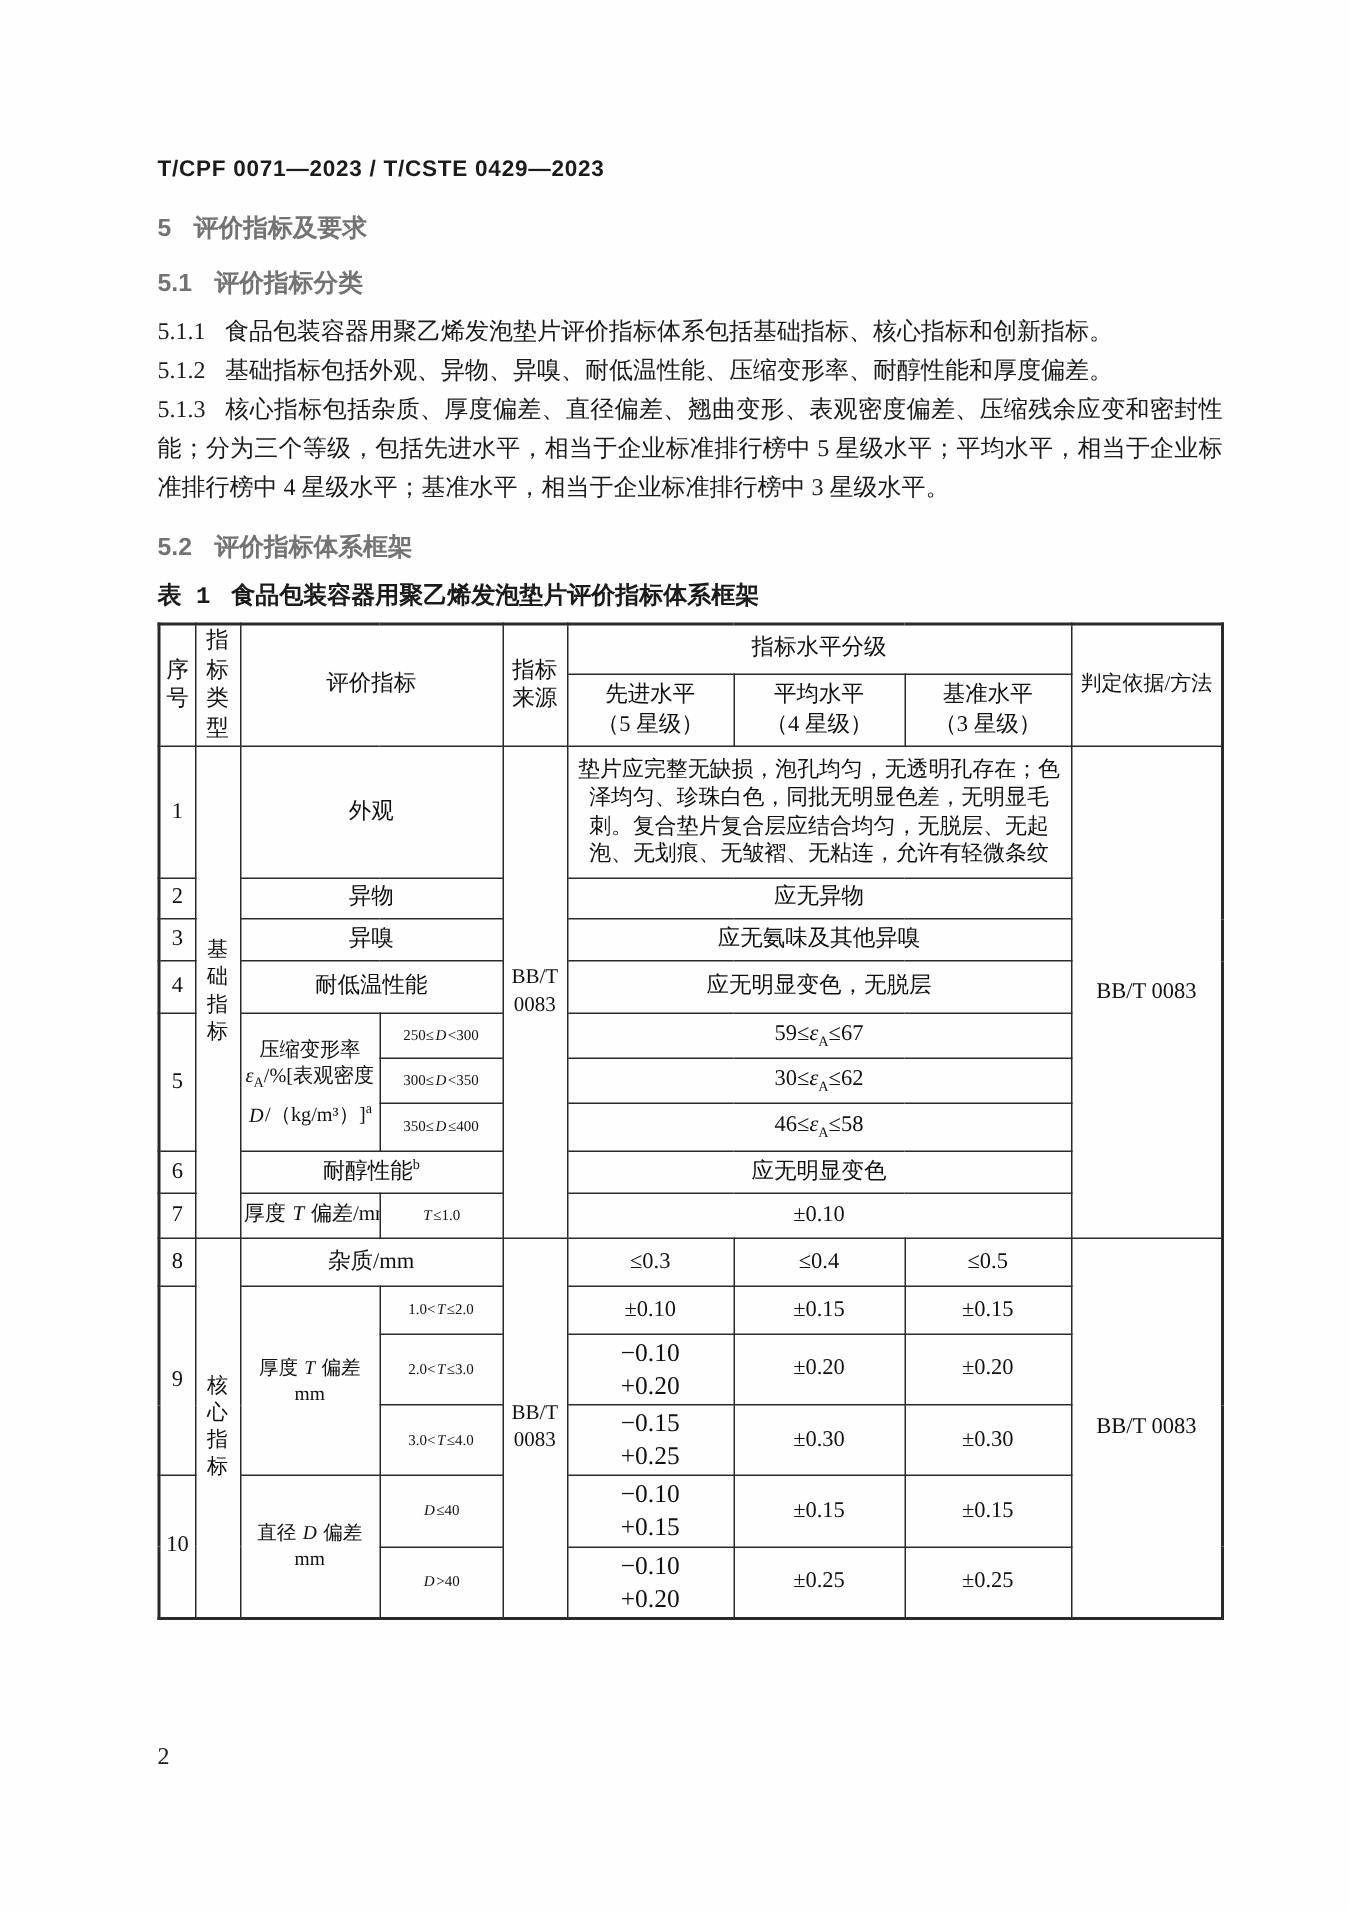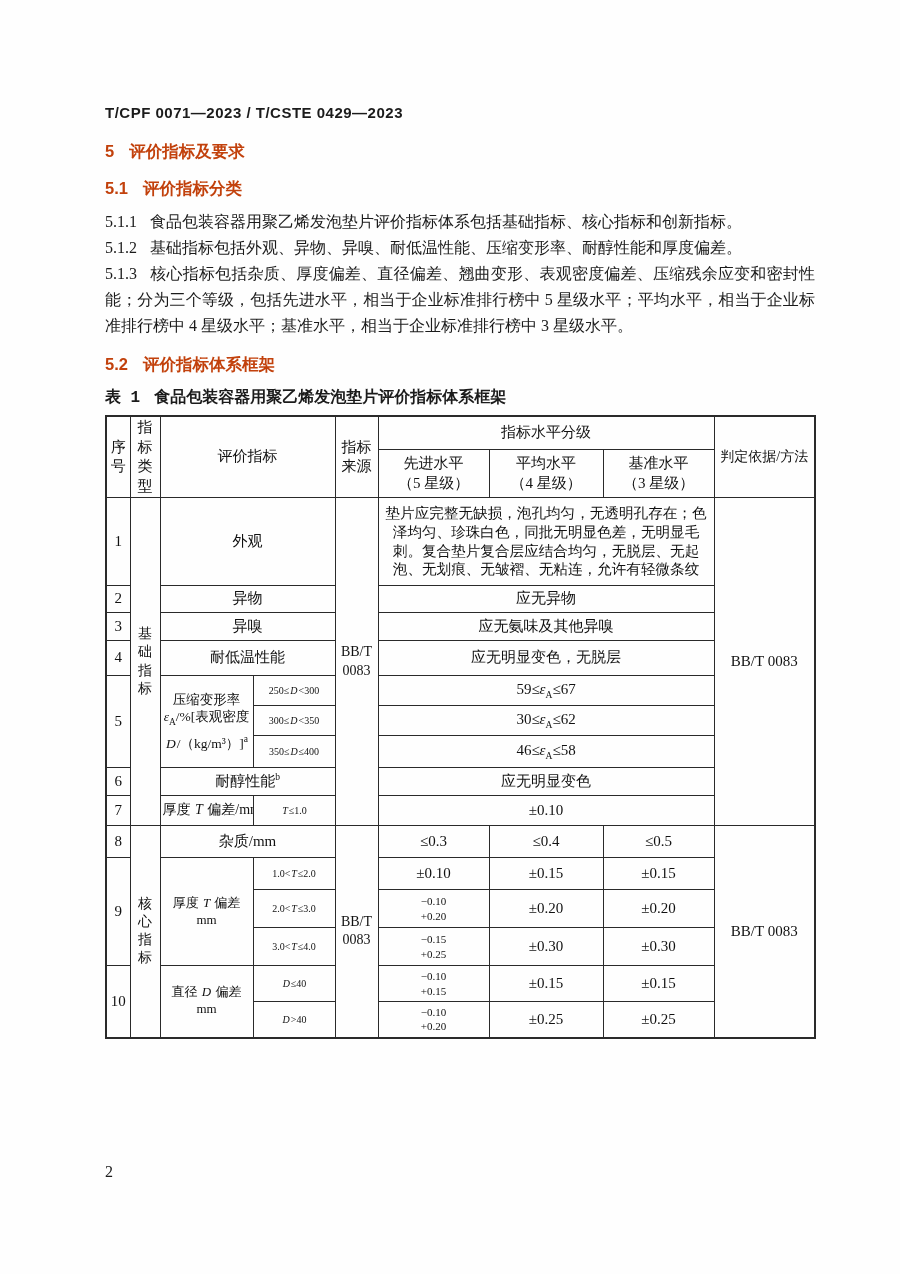--- a/index.html
+++ b/index.html
@@ -13,21 +13,21 @@
     overflow:hidden;
   }
   .content { position:absolute; left:105px; top:104px; width:710px; }
 
   .doc-code {
     font-family:"Liberation Sans","DejaVu Sans",sans-serif;
     font-weight:bold; font-size:15px; letter-spacing:0.5px;
   }
   h2.lvl1, h2.lvl2 {
     font-family:"Liberation Sans","DejaVu Sans",sans-serif;
-    font-weight:bold; font-size:16.5px; color:#c2410c;
+    font-weight:bold; font-size:16.5px; color:#737373;
   }
   h2.lvl1 { margin-top:20px; }
   h2.lvl2 { margin-top:15px; }
   h2 .hnum { margin-right:15px; }
   p.bp {
     font-size:16px; line-height:26px; text-align:justify; margin-top:0;
   }
   p.first { margin-top:9px; }
   p .pnum { margin-right:13px; }
   p.indent { text-indent:2em; margin-top:5px; }
@@ -64,21 +64,21 @@
   .eps { font-style:italic; }
   sub { font-size:9.5px; }
   sup { font-size:9.5px; }
   td.name5 div { font-size:13.5px; line-height:17px; white-space:nowrap; }
   td.name-2l { font-size:13px; line-height:19px; }
   td.name-1l { font-size:14px; }
   td.group { font-size:14px; padding:0; line-height:20px; }
   td.srccell { font-size:14px; line-height:18px; padding:0 2px; }
   th.basis-h { font-size:14px; white-space:nowrap; padding:0; }
   th.grade { font-size:15px; line-height:20px; }
-  td.twoline { line-height:17px; font-size:11px; }
+  td.twoline { line-height:17px; font-size:17px; }
 
   .page-num {
     position:absolute; left:105px; top:1163px;
     font-size:16px;
   }
 </style>
 </head>
 <body>
 
 <div class="page">

